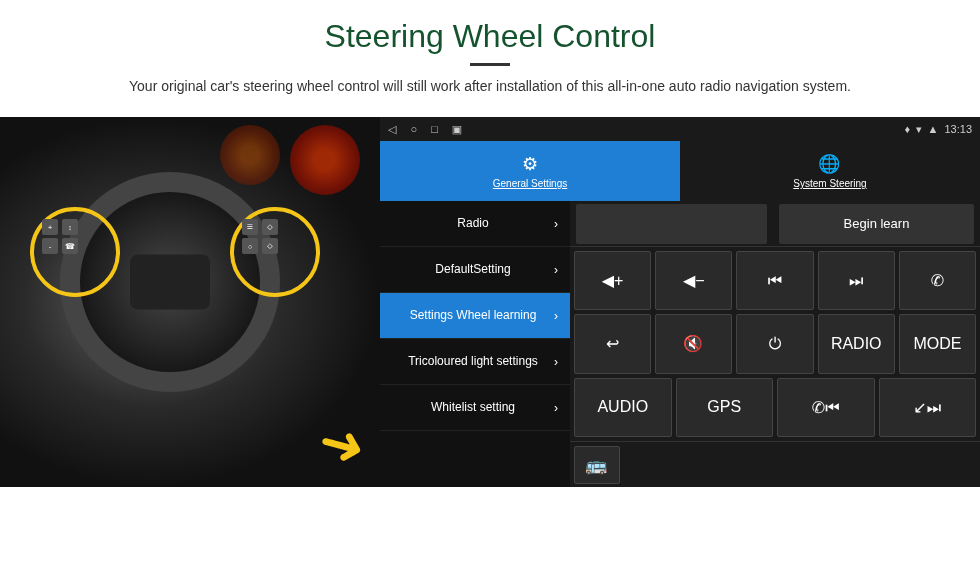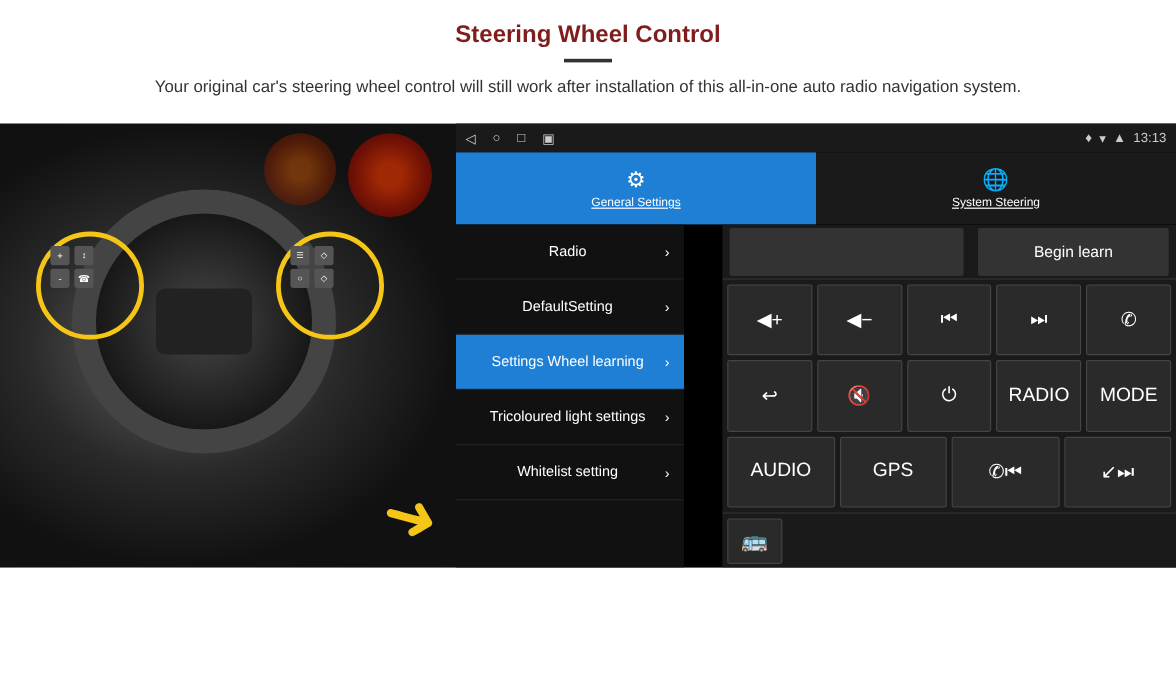--- a/index.html
+++ b/index.html
@@ -20,23 +20,23 @@
       background: #fff;
     }
 
     .header-section {
       text-align: center;
       padding: 18px 60px 6px;
       width: 100%;
     }
 
     .main-title {
-      font-size: 20px;
-      font-weight: 700;
-      color: #7f1d1d;
+      font-size: 32px;
+      font-weight: 400;
+      color: #14532d;
       margin-bottom: 8px;
     }
 
     .title-divider {
       width: 40px;
       height: 3px;
       background: #333;
       margin: 0 auto 10px;
     }
 
@@ -167,21 +167,20 @@
       font-size: 10px;
       color: #fff;
       text-decoration: underline;
     }
 
     
     .main-content {
       display: flex;
       flex: 1;
       overflow: hidden;
-      gap: 32px;
     }
 
     
     .left-menu {
       width: 190px;
       background: #111;
       display: flex;
       flex-direction: column;
       flex-shrink: 0;
     }
@@ -231,21 +230,21 @@
 
     .blank-box {
       flex: 1;
       height: 40px;
       margin: 3px 6px;
       background: #333;
       border-radius: 2px;
     }
 
     .begin-learn-btn {
-      width: 159px;
+      width: 195px;
       height: 40px;
       margin: 3px 6px;
       background: #333;
       border: none;
       color: #fff;
       font-size: 13px;
       cursor: pointer;
       border-radius: 2px;
       display: flex;
       align-items: center;

